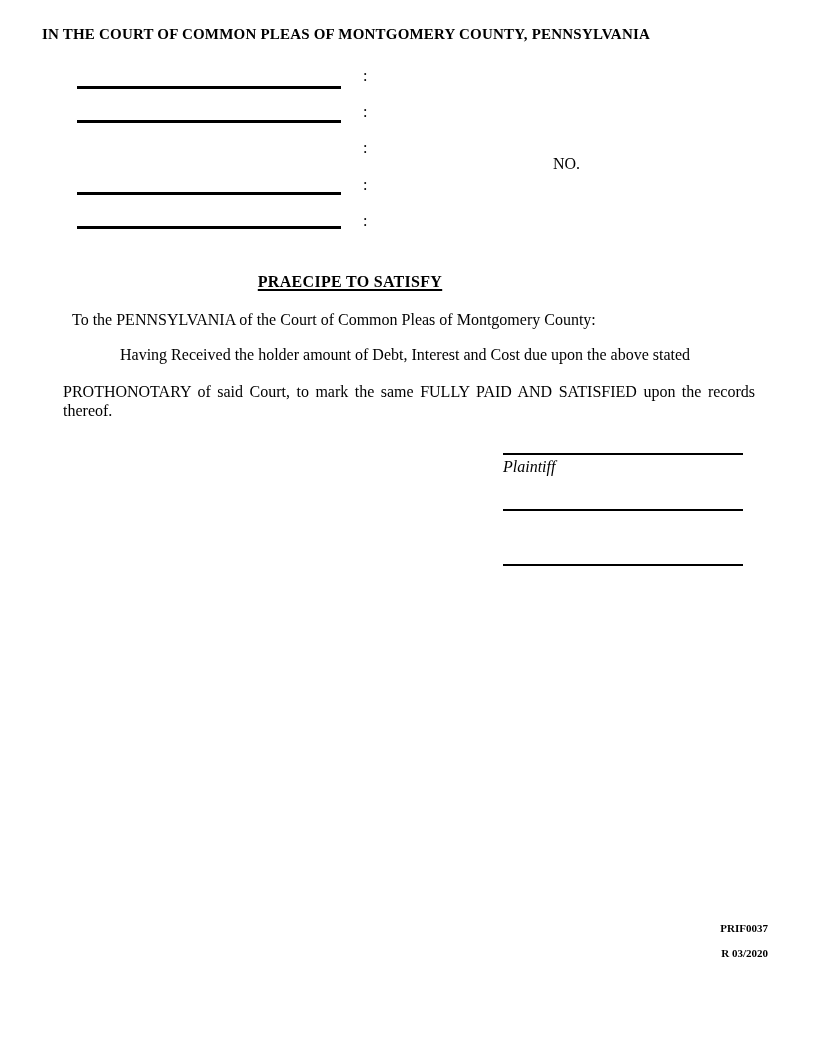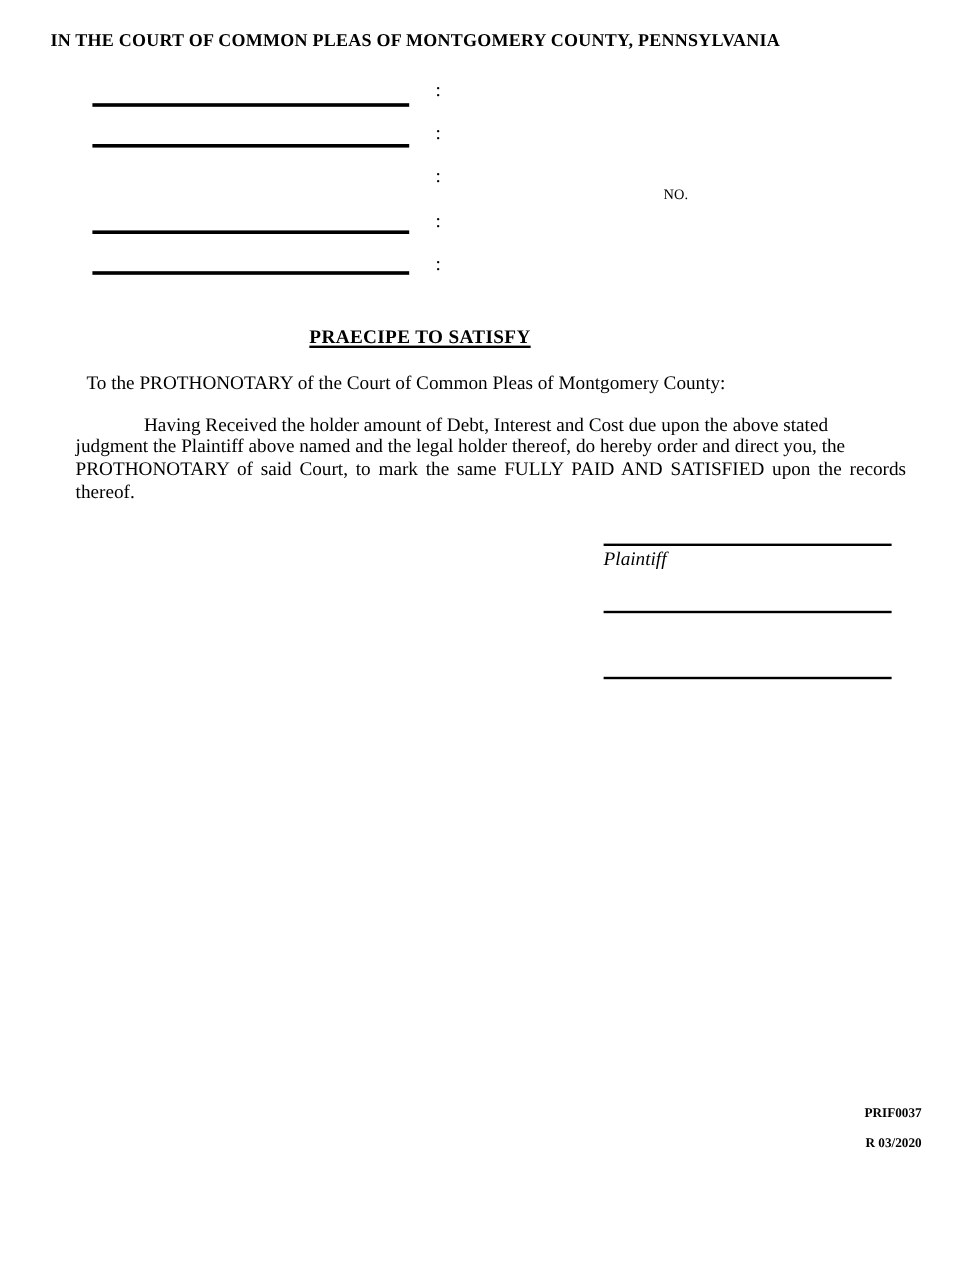--- a/index.html
+++ b/index.html
@@ -35,21 +35,21 @@
     text-align: center;
     font-size: 16px;
   }
   .colon {
     left: 363px;
     font-size: 16px;
     line-height: 16px;
   }
   .case-no {
     left: 553px; top: 155px;
-    font-size: 12px;
+    font-size: 16px;
   }
 
   .doc-title {
     top: 273px; left: 0; width: 700px;
     text-align: center;
     font-weight: bold;
     font-size: 16px;
     letter-spacing: 0.3px;
   }
   .doc-title span {
@@ -109,24 +109,23 @@
   <div class="abs colon" style="top:140px">:</div>
   <div class="abs colon" style="top:177px">:</div>
   <div class="abs colon" style="top:213px">:</div>
 
   <div class="abs case-no">NO.</div>
 
   <div class="abs doc-title">
     <span>PRAECIPE TO SATISFY</span>
   </div>
 
-  <div class="abs salutation">To the PROTHONOTARY of the Court of Common Pleas of Montgomery County:</div>
+  <div class="abs salutation">To the PENNSYLVANIA of the Court of Common Pleas of Montgomery County:</div>
 
   <div class="abs body-line" style="left:120px; top:346px">Having Received the holder amount of Debt, Interest and Cost due upon the above stated</div>
-  <div class="abs body-line" style="left:63px; top:364px">judgment the Plaintiff above named and the legal holder thereof, do hereby order and direct you, the</div>
   <div class="abs body-line justified" style="left:63px; top:383px">PROTHONOTARY of said Court, to mark the same FULLY PAID AND SATISFIED upon the records</div>
   <div class="abs body-line" style="left:63px; top:402px">thereof.</div>
 
   <div class="abs sig-line" style="top:453px"></div>
   <div class="abs sig-label">Plaintiff</div>
   <div class="abs sig-line" style="top:509px"></div>
   <div class="abs sig-line" style="top:564px"></div>
 
   <div class="abs footer-text" style="top:922px">PRIF0037</div>
   <div class="abs footer-text" style="top:947px">R 03/2020</div>

